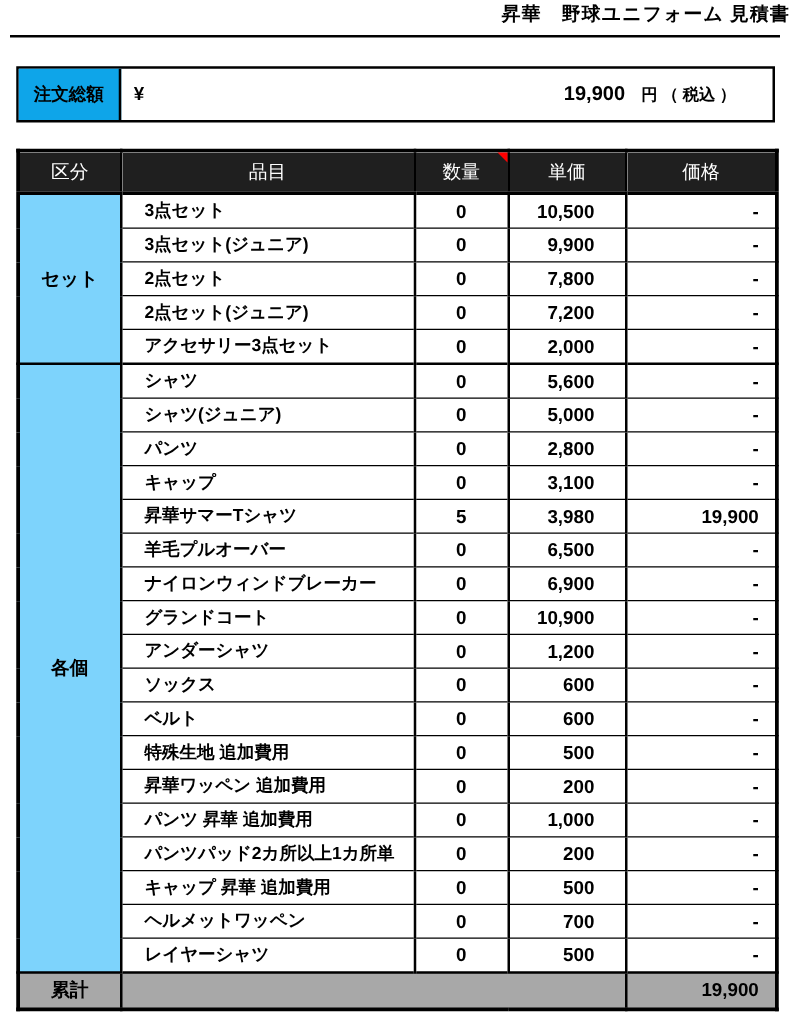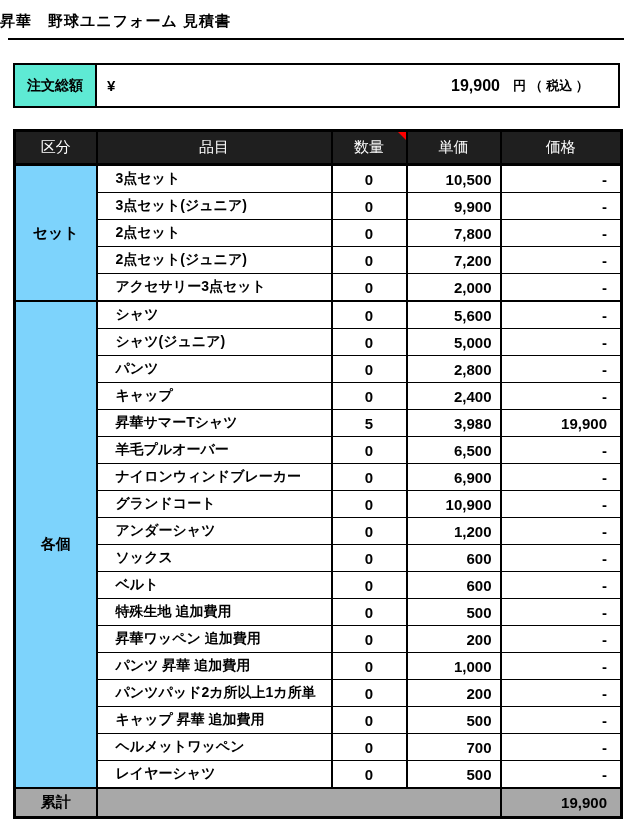--- a/index.html
+++ b/index.html
@@ -4,27 +4,27 @@
 <style>
   html,body { margin:0; padding:0; background:#fff; }
   body {
     width:632px; height:825px; overflow:hidden;
     font-family:"Liberation Sans","DejaVu Sans",sans-serif;
     font-weight:bold; color:#000;
     -webkit-font-smoothing:antialiased;
   }
   .page { position:relative; width:632px; height:825px; }
 
-  .title { text-align:left; font-size:15px; padding-top:12px; letter-spacing:1px; }
+  .title { text-align:right; font-size:15px; padding-top:2px; letter-spacing:1px;font-family:Liberation Serif, serif; }
   .title-rule { border-top:2px solid #000; margin:7px 8px 0 8px; }
 
   
   .order-total { display:flex; margin:23px 12px 0 13px; border:2px solid #000; height:41px; }
   .ot-label {
-    width:80px; background:#5eead4; border-right:2px solid #000;
+    width:80px; background:#0ea5e9; border-right:2px solid #000;
     display:flex; align-items:center; justify-content:center; font-size:14px;
   }
   .ot-value { flex:1; display:flex; align-items:center; font-size:15px; padding:0 0 0 10px; }
   .ot-amount { margin-left:auto; font-size:16px; }
   .ot-suffix { width:118px; box-sizing:border-box; text-align:left; padding-left:13px; font-size:13px; }
 
   
   table.quote {
     border-collapse:collapse; table-layout:fixed;
     margin:21px 12px 0 13px; width:607px;
@@ -33,21 +33,21 @@
   .quote th {
     background:#1f1f1f; color:#fff; font-size:15px; font-weight:normal;
     height:31px; border-bottom:3px solid #000; border-left:2px solid #000;
     position:relative; text-align:center; padding:0;
   }
   .quote td { border-left:2px solid #000; border-top:1px solid #000; height:26px; padding:0; }
   .quote tr.section-start td { border-top:2px solid #000; }
   td.cat { background:#7dd3fc; text-align:center; font-size:15px; vertical-align:middle; }
   td.item { text-align:left; padding-left:18px; font-size:14px; white-space:nowrap; overflow:hidden; }
   td.qty { text-align:center; font-size:15px; }
-  td.unit { text-align:right; padding-right:8px; font-size:15px; }
+  td.unit { text-align:right; padding-right:24px; font-size:15px; }
   td.price { text-align:right; padding-right:13px; font-size:15px; }
   .quote tfoot td { background:#a8a8a8; border-top:2px solid #000; height:27px; font-size:15px; }
   td.f-label { text-align:center; }
   td.f-total { text-align:right; padding-right:13px; font-size:16px; }
 
   .comment-marker {
     position:absolute; top:0; right:0; width:0; height:0;
     border-top:8px solid #ff0000; border-left:8px solid transparent;
   }
 </style>
@@ -135,21 +135,21 @@
         </tr>
         <tr>
           <td class="item">パンツ</td>
           <td class="qty">0</td>
           <td class="unit">2,800</td>
           <td class="price">-</td>
         </tr>
         <tr>
           <td class="item">キャップ</td>
           <td class="qty">0</td>
-          <td class="unit">2,400</td>
+          <td class="unit">3,100</td>
           <td class="price">-</td>
         </tr>
         <tr>
           <td class="item">昇華サマーTシャツ</td>
           <td class="qty">5</td>
           <td class="unit">3,980</td>
           <td class="price">19,900</td>
         </tr>
         <tr>
           <td class="item">羊毛プルオーバー</td>

